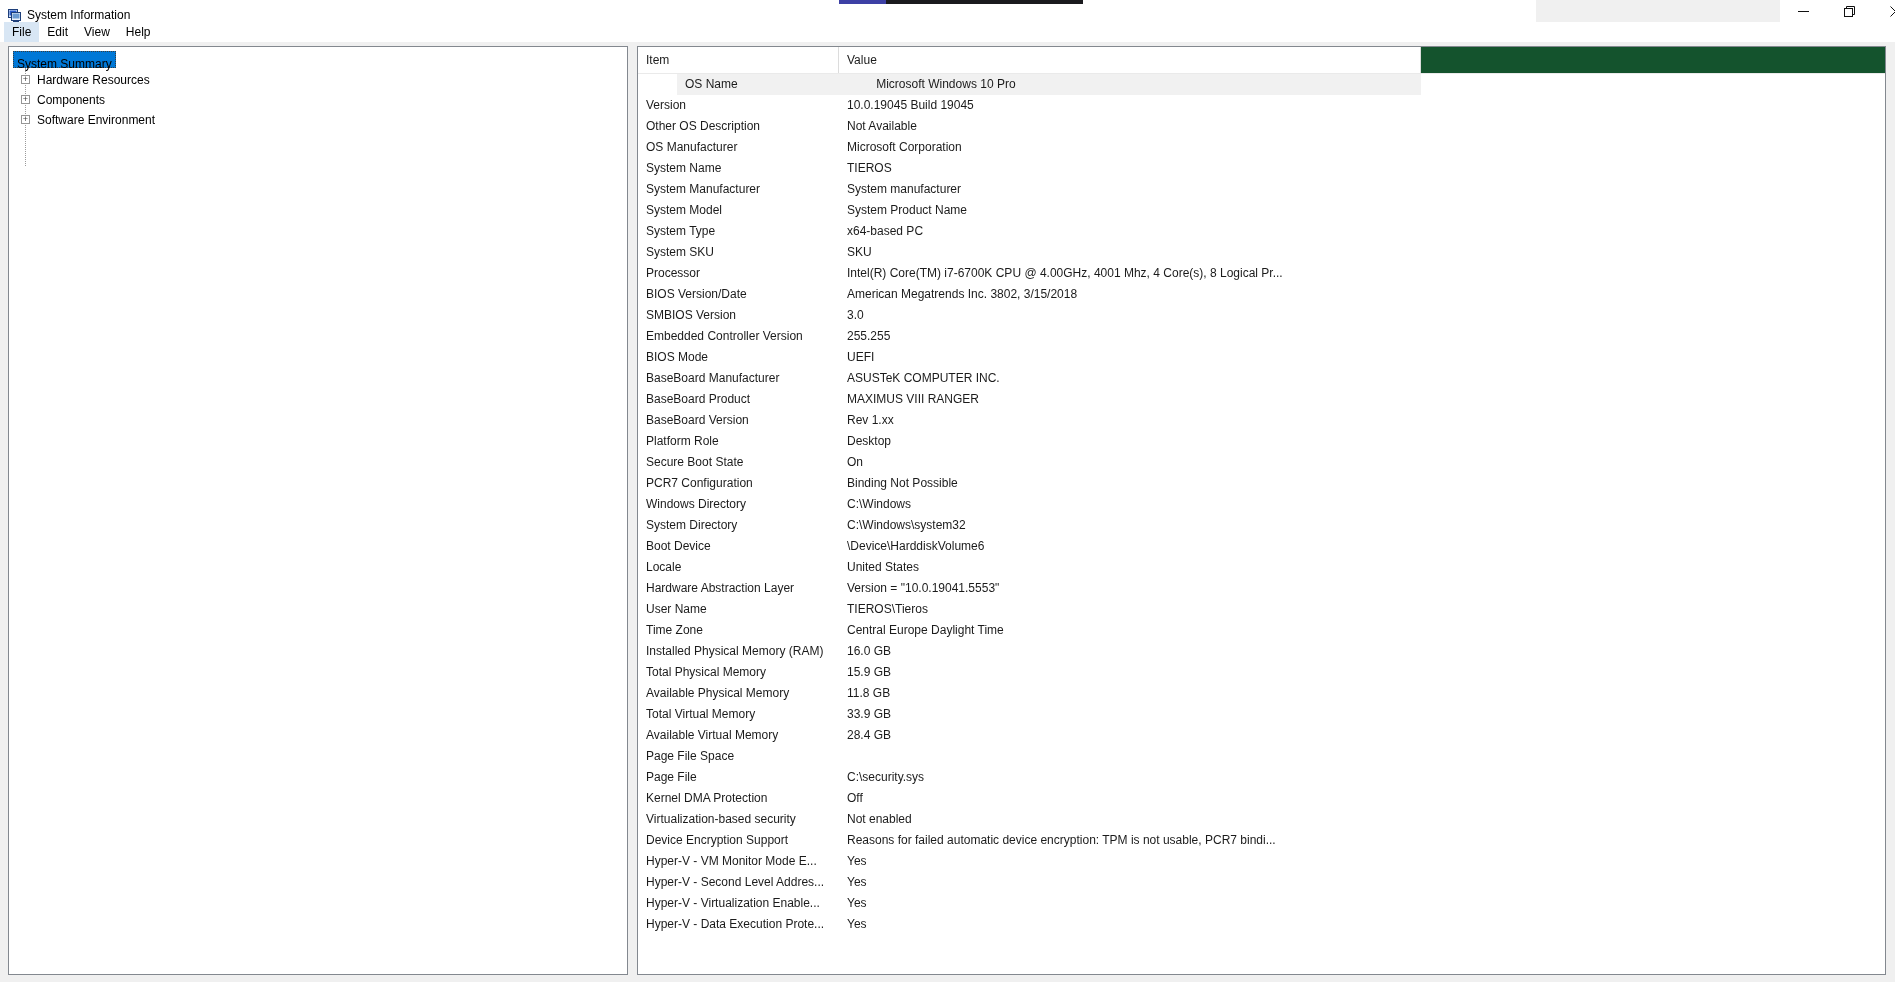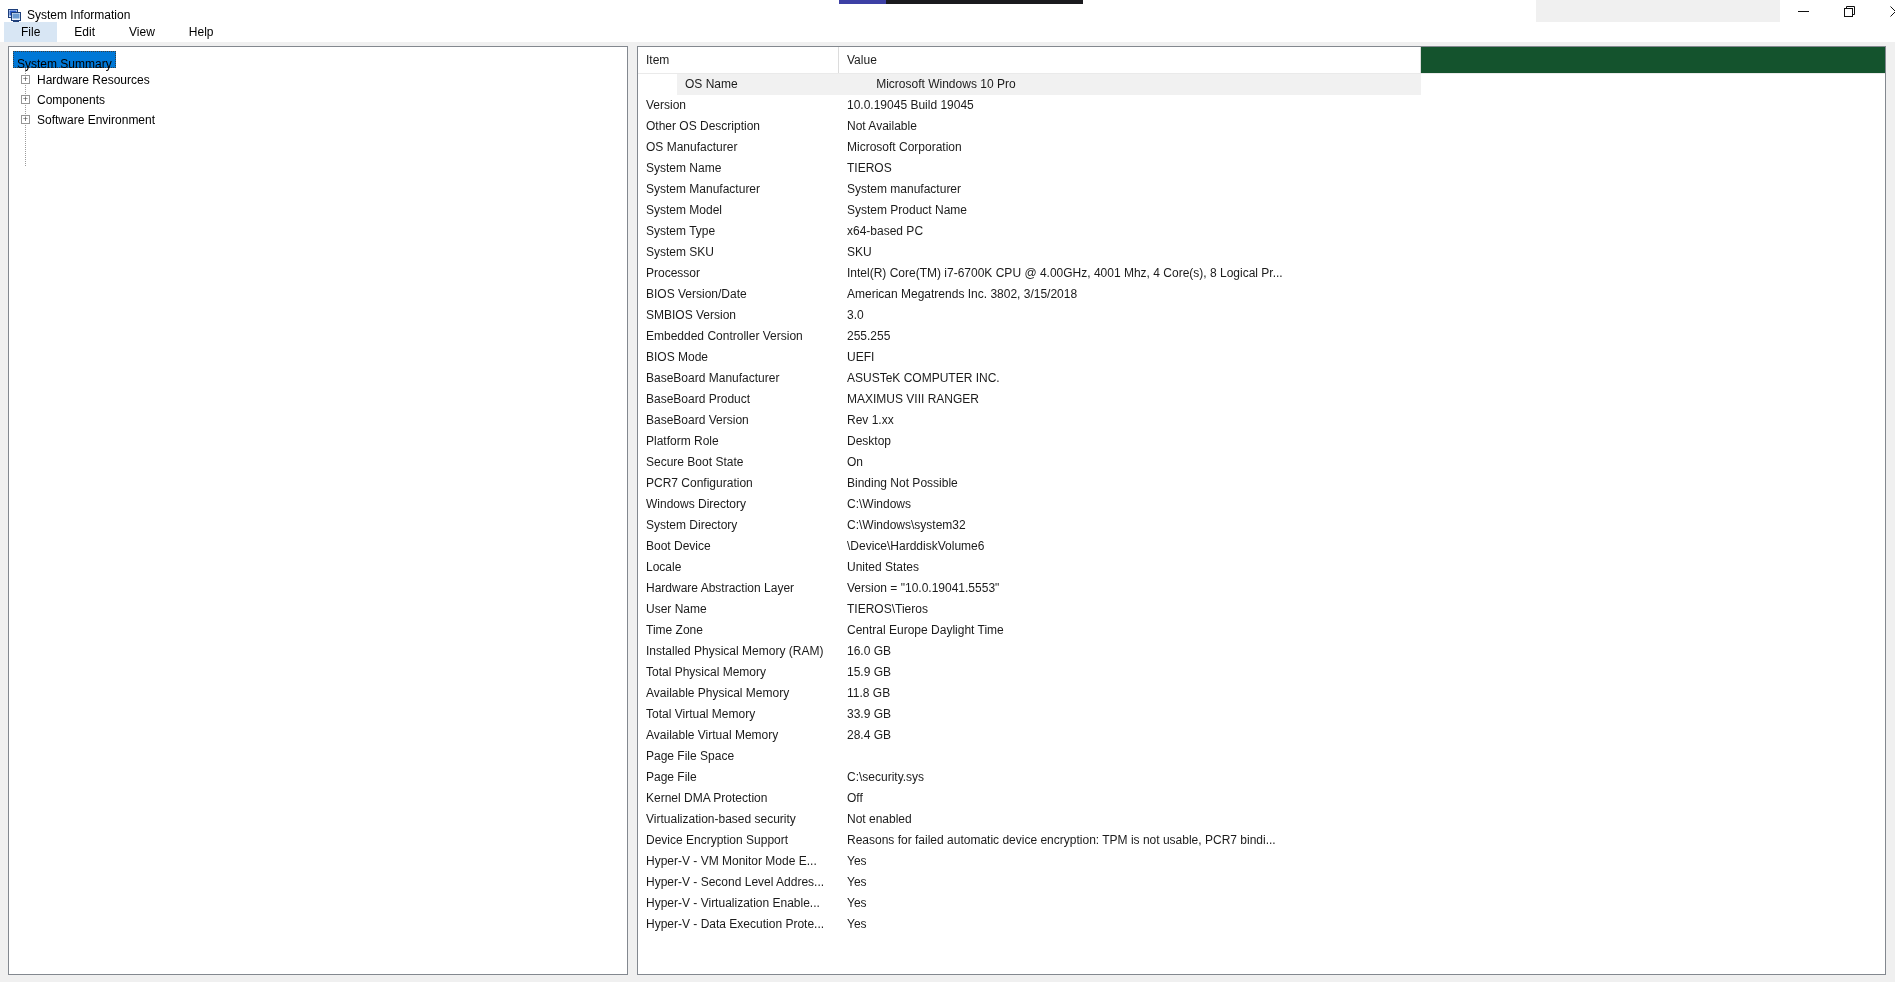--- a/index.html
+++ b/index.html
@@ -28,21 +28,21 @@
     color:#111; font-size:11px;
   }
   
   .overlay-bar { position:absolute; top:0; height:4px; }
   
   .menubar {
     position:absolute; left:0; top:22px; width:1895px; height:20px;
     background:#ffffff; display:flex; align-items:stretch; padding-left:4px;
   }
   .menu-item {
-    padding:0 17px; line-height:20px; color:#000; cursor:default;
+    padding:0 8px; line-height:20px; color:#000; cursor:default;
   }
   .menu-item.hover { background:var(--menu-hover,#d8e6f4); }
   
   .pane {
     position:absolute; top:46px; height:929px; background:#ffffff;
     border:1px solid #83888f;
   }
   .pane-left  { left:8px;   width:620px; }
   .pane-right { left:637px; width:1249px; }
   

